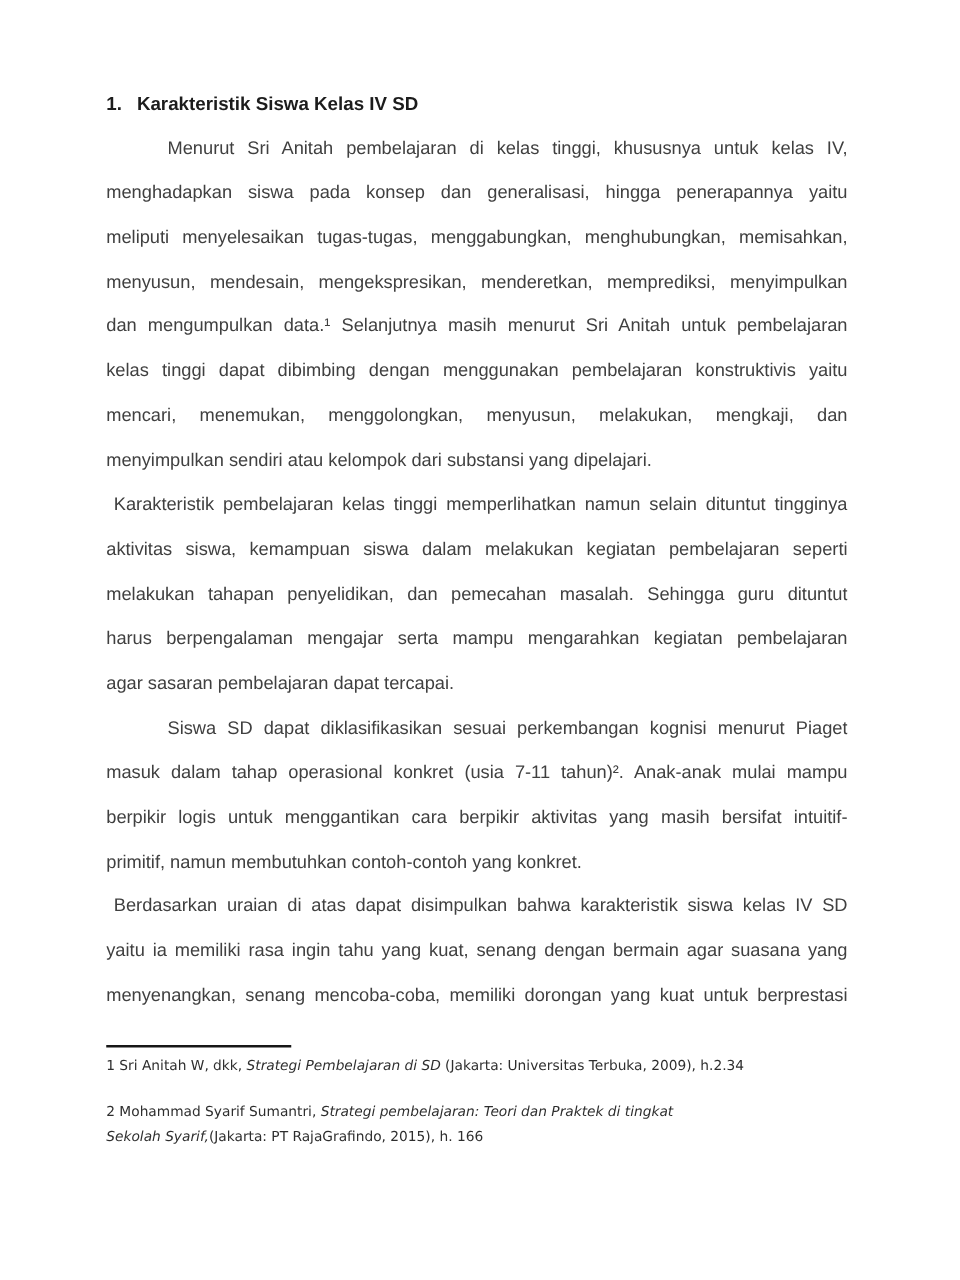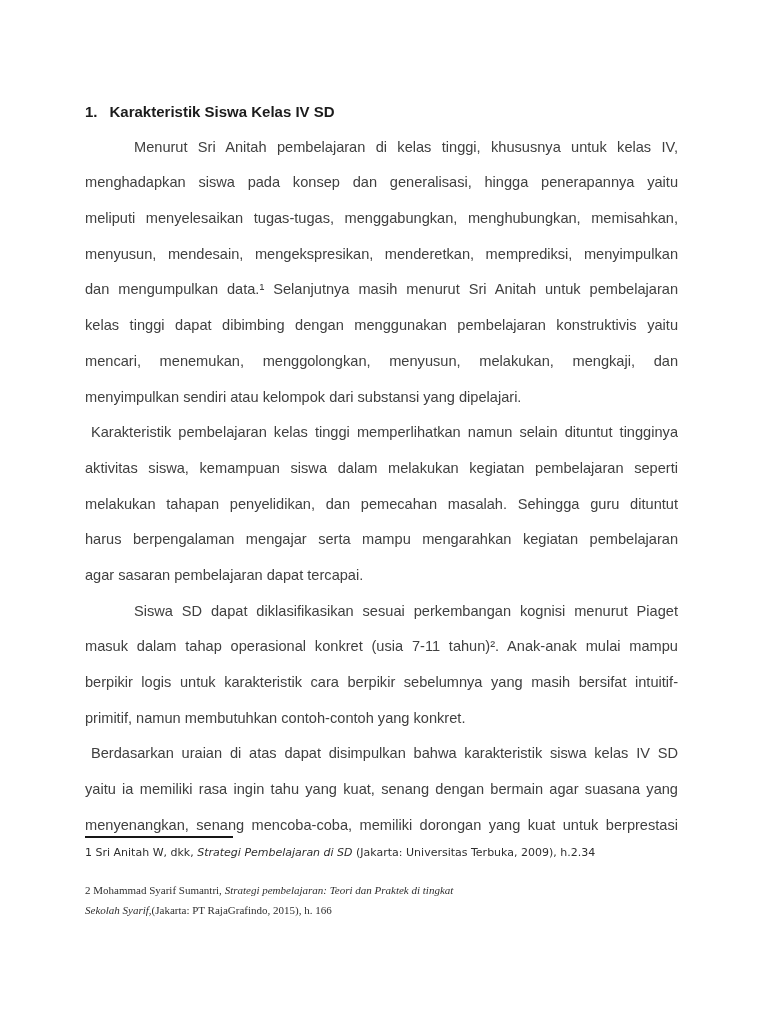--- a/index.html
+++ b/index.html
@@ -11,21 +11,21 @@
     position: relative;
     width: 768px;
     height: 1024px;
     background: #ffffff;
     overflow: hidden;
     font-family: "Liberation Sans", sans-serif;
   }
   .content {
     position: absolute;
     left: 85px;
-    top: 94px;
+    top: 66px;
     width: 593px;
     font-size: 14.6px;
     line-height: 35.7px;
     color: #404040;
   }
   .heading {
     font-weight: bold;
     color: #1c1c1c;
     font-size: 15px;
   }
@@ -56,21 +56,20 @@
     height: 2px;
     background: #161616;
     margin-bottom: 6px;
   }
   .fn1 {
     line-height: 17px;
     margin-bottom: 19px;
   }
   .fn2 {
     line-height: 20px;
-    font-family: Liberation Serif, serif;
   }
   .fn i { font-style: italic; }
 </style>
 </head>
 <body>
 
 <div class="page">
 
   <div class="content">
 
@@ -93,21 +92,21 @@
       <div class="ln j i6">Karakteristik pembelajaran kelas tinggi memperlihatkan namun selain dituntut tingginya</div>
       <div class="ln j">aktivitas siswa, kemampuan siswa dalam melakukan kegiatan pembelajaran seperti</div>
       <div class="ln j">melakukan tahapan penyelidikan, dan pemecahan masalah. Sehingga guru dituntut</div>
       <div class="ln j">harus berpengalaman mengajar serta mampu mengarahkan kegiatan pembelajaran</div>
       <div class="ln">agar sasaran pembelajaran dapat tercapai.</div>
     </div>
 
     <div>
       <div class="ln j i48">Siswa SD dapat diklasifikasikan sesuai perkembangan kognisi menurut Piaget</div>
       <div class="ln j">masuk dalam tahap operasional konkret (usia 7-11 tahun)². Anak-anak mulai mampu</div>
-      <div class="ln j">berpikir logis untuk karakteristik cara berpikir sebelumnya yang masih bersifat intuitif-</div>
+      <div class="ln j">berpikir logis untuk menggantikan cara berpikir aktivitas yang masih bersifat intuitif-</div>
       <div class="ln">primitif, namun membutuhkan contoh-contoh yang konkret.</div>
     </div>
 
     <div>
       <div class="ln j i6">Berdasarkan uraian di atas dapat disimpulkan bahwa karakteristik siswa kelas IV SD</div>
       <div class="ln j">yaitu ia memiliki rasa ingin tahu yang kuat, senang dengan bermain agar suasana yang</div>
       <div class="ln j">menyenangkan, senang mencoba-coba, memiliki dorongan yang kuat untuk berprestasi</div>
     </div>
 
   </div>

